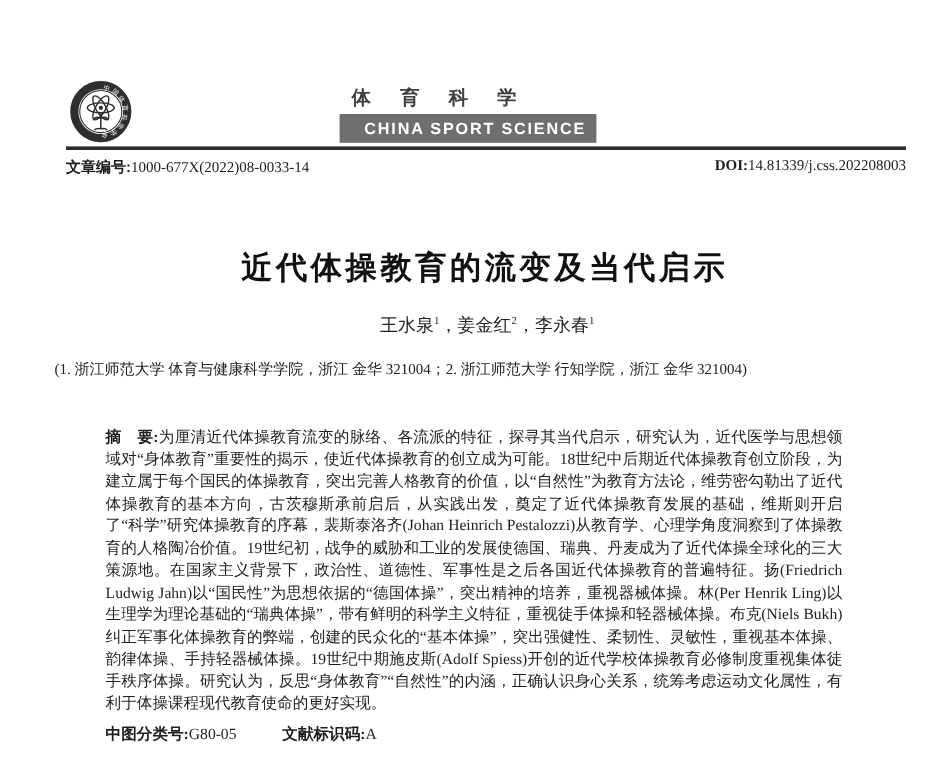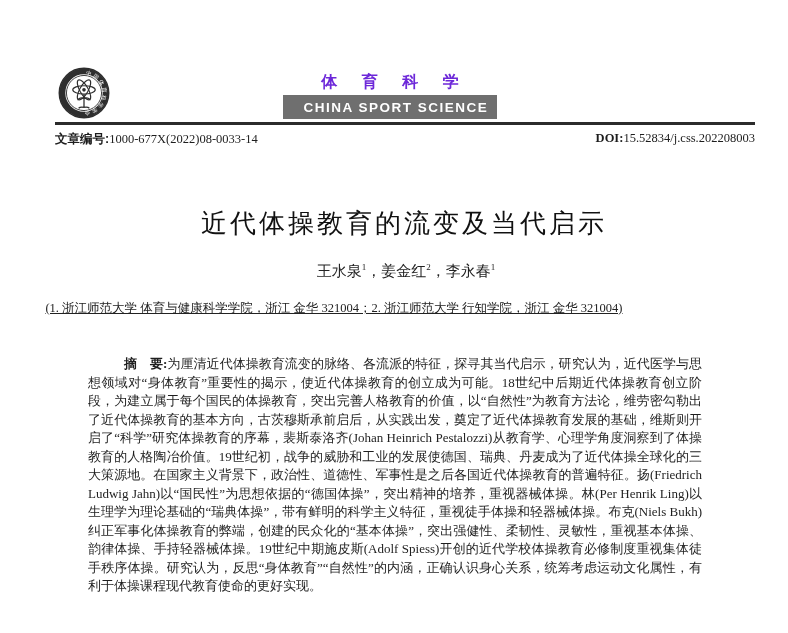--- a/index.html
+++ b/index.html
@@ -14,24 +14,24 @@
     overflow: hidden;
   }
 
   
   .logo {
     position: absolute; left: 57px; top: 66px;
     width: 54px; height: 54px;
   }
   .journal-cn {
     position: absolute; left: 283px; top: 72px; width: 214px;
-    text-align: center;
+    text-align: left;
     font-family: "Liberation Sans", "DejaVu Sans", sans-serif;
     font-weight: 700; font-size: 16px; letter-spacing: 10px;
-    text-indent: 10px; color: #6d28d9;
+    text-indent: 10px; color: #404040;
   }
   .banner {
     position: absolute; left: 283px; top: 95px; width: 214px; height: 24px;
     background: var(--banner_bg, #6f6f6f);
     color: #fff;
     font-family: "Liberation Sans", "DejaVu Sans", sans-serif;
     font-weight: 700; font-size: 13.5px; letter-spacing: 1.5px;
     display: flex; align-items: center; justify-content: center; padding-left: 12px;
   }
   .issue {
@@ -48,42 +48,41 @@
     font-size: 12.5px; color: #1d1d1d;
   }
   .meta-label { font-weight: 700; font-family: "Liberation Sans", "DejaVu Sans", sans-serif; }
   .doi-label { font-weight: 700; padding-left: 36px; }
 
   
   .title {
     position: absolute; left: 0; top: 206px; width: 788px;
     text-align: center;
     font-family: "Liberation Sans", "DejaVu Sans", sans-serif;
-    font-weight: 400; font-size: 26px; letter-spacing: 3px; color: #111; padding-left: 20px;
+    font-weight: 700; font-size: 26px; letter-spacing: 3px; color: #111; padding-left: 20px;
   }
   .authors {
     position: absolute; left: 12px; top: 262px; width: 788px;
     text-align: center; font-size: 15px; color: #222;
   }
   .authors sup { font-size: 9px; }
   .affiliation {
     position: absolute; left: 0; top: 300px; width: 668px;
-    text-align: center; font-size: 12.5px; color: #222; text-decoration: underline;
+    text-align: center; font-size: 12.5px; color: #222;
   }
 
   
   .abstract {
     position: absolute; left: 88px; top: 355px; width: 614px;
     font-size: 13px; line-height: 18.5px;
     text-align: justify; color: #1e1e1e;
   }
   .block-label {
     font-family: Liberation Serif, serif;
     font-weight: 700;
-    margin-left: 36px;
   }
   .keywords {
     position: absolute; left: 88px; top: 581px; width: 614px;
     font-size: 13px; color: #1e1e1e;
   }
   .classification {
     position: absolute; left: 88px; top: 603px; width: 614px;
     font-size: 13px; color: #1e1e1e;
   }
   .clc-group { display: inline-block; min-width: 144px; }
@@ -118,31 +117,39 @@
   <div class="issue">
   </div>
 
   <div class="rule"></div>
 
   <div class="meta-line">
     <div>
       <span class="meta-label">文章编号:</span><span>1000-677X(2022)08-0033-14</span>
     </div>
     <div>
-      <span class="doi-label">DOI:</span><span>15.52834/j.css.202208003</span>
+      <span class="doi-label">DOI:</span><span>14.81339/j.css.202208003</span>
     </div>
   </div>
 
   <h1 class="title">近代体操教育的流变及当代启示</h1>
 
   <div class="authors">
     <span>王水泉</span><sup>1</sup><span>，</span><span>姜金红</span><sup>2</sup><span>，</span><span>李永春</span><sup>1</sup>
   </div>
 
   <div class="affiliation">(1. 浙江师范大学 体育与健康科学学院，浙江 金华 321004；2. 浙江师范大学 行知学院，浙江 金华 321004)</div>
 
   <div class="abstract">
     <span class="block-label">摘　要:</span><span>为厘清近代体操教育流变的脉络、各流派的特征，探寻其当代启示，研究认为，近代医学与思想领域对“身体教育”重要性的揭示，使近代体操教育的创立成为可能。18世纪中后期近代体操教育创立阶段，为建立属于每个国民的体操教育，突出完善人格教育的价值，以“自然性”为教育方法论，维劳密勾勒出了近代体操教育的基本方向，古茨穆斯承前启后，从实践出发，奠定了近代体操教育发展的基础，维斯则开启了“科学”研究体操教育的序幕，裴斯泰洛齐(Johan Heinrich Pestalozzi)从教育学、心理学角度洞察到了体操教育的人格陶冶价值。19世纪初，战争的威胁和工业的发展使德国、瑞典、丹麦成为了近代体操全球化的三大策源地。在国家主义背景下，政治性、道德性、军事性是之后各国近代体操教育的普遍特征。扬(Friedrich Ludwig Jahn)以“国民性”为思想依据的“德国体操”，突出精神的培养，重视器械体操。林(Per Henrik Ling)以生理学为理论基础的“瑞典体操”，带有鲜明的科学主义特征，重视徒手体操和轻器械体操。布克(Niels Bukh)纠正军事化体操教育的弊端，创建的民众化的“基本体操”，突出强健性、柔韧性、灵敏性，重视基本体操、韵律体操、手持轻器械体操。19世纪中期施皮斯(Adolf Spiess)开创的近代学校体操教育必修制度重视集体徒手秩序体操。研究认为，反思“身体教育”“自然性”的内涵，正确认识身心关系，统筹考虑运动文化属性，有利于体操课程现代教育使命的更好实现。</span>
   </div>
 
 
+  <div class="classification">
+    <span class="clc-group">
+      <span class="block-label">中图分类号:</span><span>G80-05</span>
+    </span>
+    <span>
+      <span class="block-label">文献标识码:</span><span>A</span>
+    </span>
+  </div>
 
 </div>
 
 </body></html>

